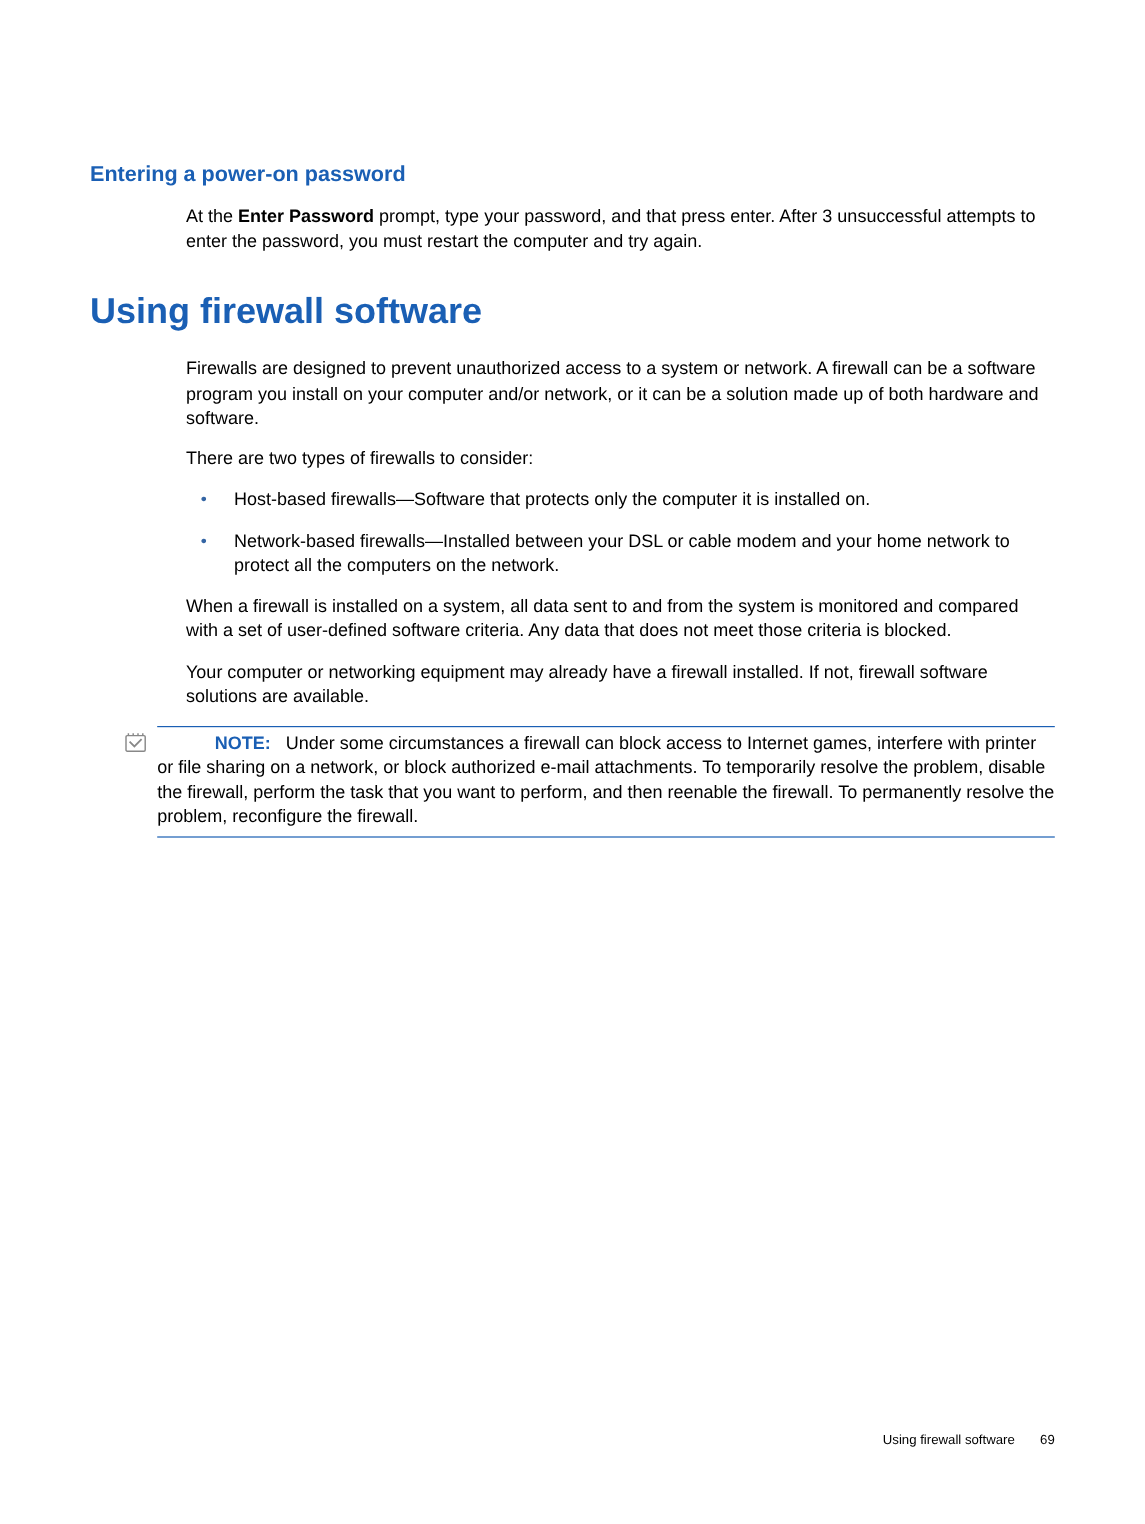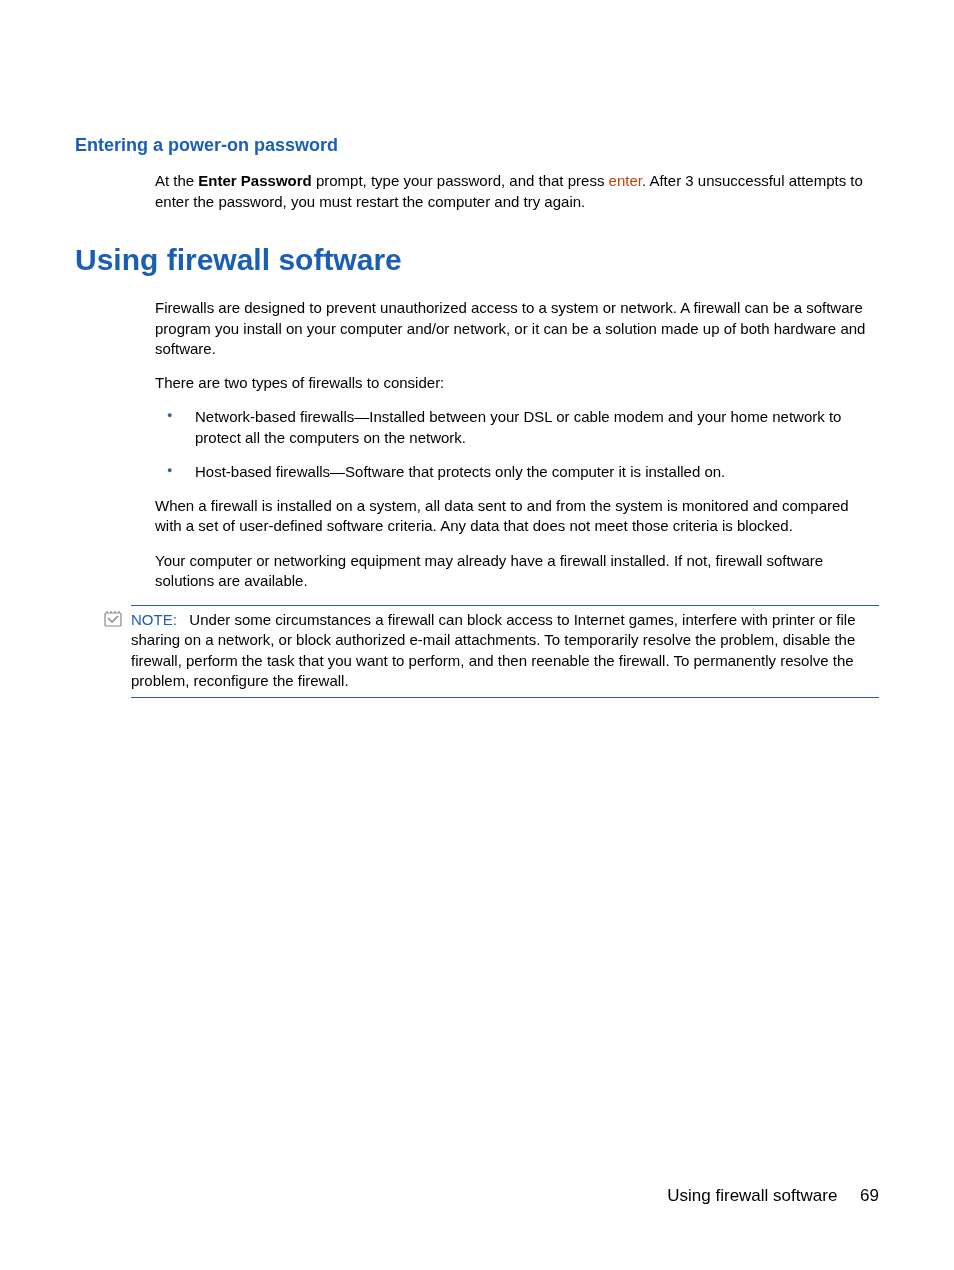--- a/index.html
+++ b/index.html
@@ -37,21 +37,21 @@
     .indent {
       margin-left: 80px;
     }
     .para {
       margin-bottom: 14px;
     }
     .bold {
       font-weight: bold;
     }
     .key {
-      color: #c2410c;
+      color: #000000;
     }
     ul.bullets {
       list-style: none;
       margin-left: 80px;
       margin-bottom: 14px;
     }
     ul.bullets li {
       position: relative;
       padding-left: 40px;
       margin-bottom: 14px;
@@ -74,30 +74,31 @@
     .note-icon {
       position: absolute;
       left: -28px;
       top: 4px;
       width: 20px;
       height: 18px;
       color: #888;
     }
     .note-label {
       color: #1a5fb4;
-      font-weight: normal;
+      font-weight: bold;
+      margin-left: 48px;
     }
     .note-text {
       display: inline;
     }
     .footer {
       position: absolute;
       bottom: 62px;
       right: 75px;
-      font-size: 17px;
+      font-size: 11px;
     }
     .footer-text {
       display: inline;
       margin-right: 18px;
     }
     .footer-page {
       display: inline;
     }
   </style>
 </head>
@@ -111,22 +112,22 @@
     <span>At the </span><span class="bold">Enter Password</span><span> prompt, type your password, and that press </span><span class="key">enter</span><span>. After 3 unsuccessful attempts to enter the password, you must restart the computer and try again.</span>
   </div>
 
   <div class="h1">Using firewall software</div>
 
   <div class="indent para">Firewalls are designed to prevent unauthorized access to a system or network. A firewall can be a software program you install on your computer and/or network, or it can be a solution made up of both hardware and software.</div>
 
   <div class="indent para">There are two types of firewalls to consider:</div>
 
   <ul class="bullets">
+    <li>Host-based firewalls—Software that protects only the computer it is installed on.</li>
     <li>Network-based firewalls—Installed between your DSL or cable modem and your home network to protect all the computers on the network.</li>
-    <li>Host-based firewalls—Software that protects only the computer it is installed on.</li>
   </ul>
 
   <div class="indent para">When a firewall is installed on a system, all data sent to and from the system is monitored and compared with a set of user-defined software criteria. Any data that does not meet those criteria is blocked.</div>
 
   <div class="indent para">Your computer or networking equipment may already have a firewall installed. If not, firewall software solutions are available.</div>
 
   <div class="note-block">
     <span class="note-icon">
       <svg viewBox="0 0 20 18" width="20" height="18">
         <rect x="2" y="3" width="16" height="13" fill="none" stroke="#888" stroke-width="1.2" rx="1"></rect>

